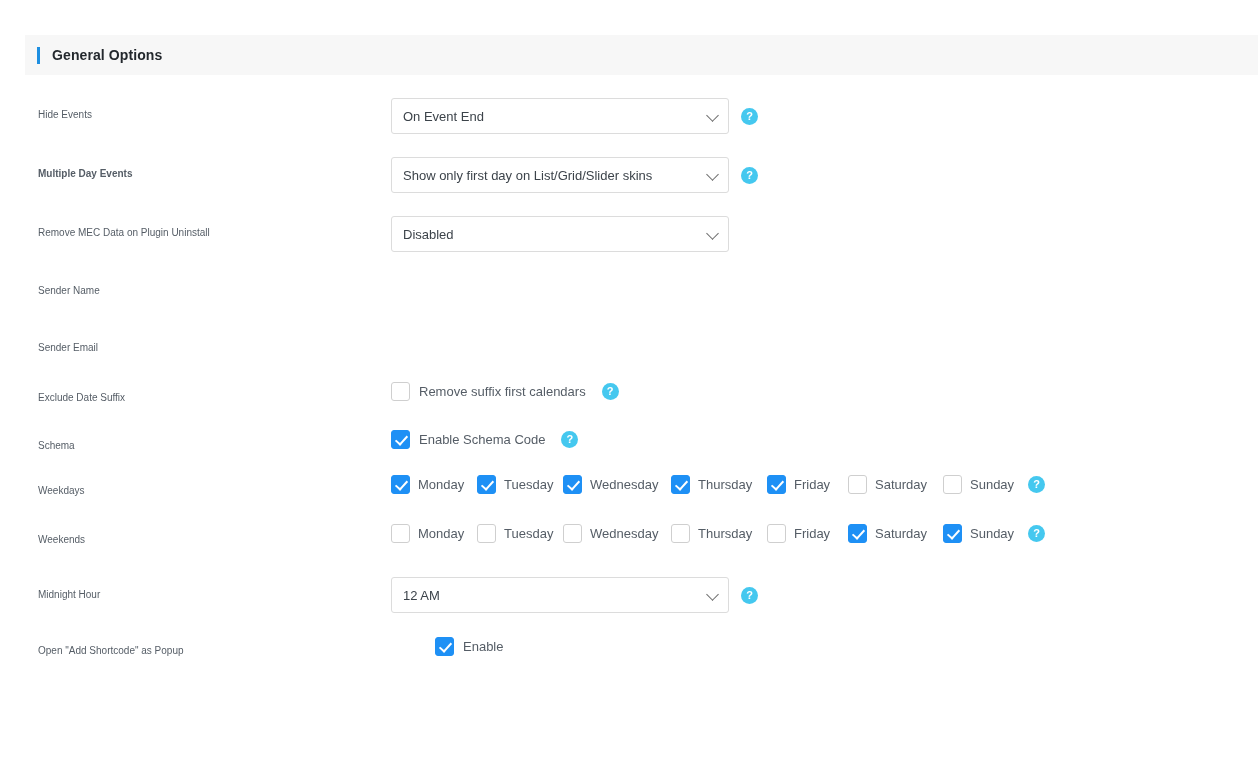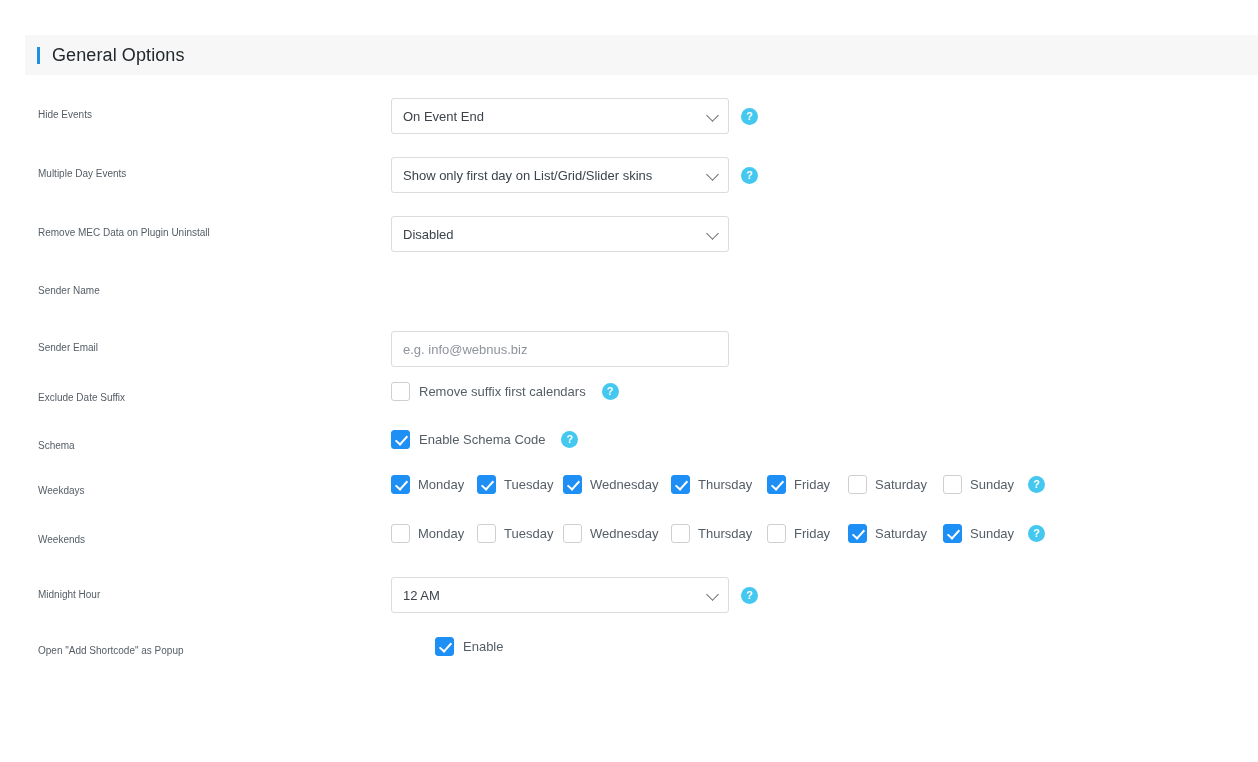--- a/index.html
+++ b/index.html
@@ -33,22 +33,22 @@
   }
   .section-accent {
     width: 3px;
     height: 17px;
     background: #1e8fe1;
     margin-left: 12px;
     flex: 0 0 auto;
   }
   .section-title {
     margin-left: 12px;
-    font-size: 18px;
-    font-weight: normal;
+    font-size: 14px;
+    font-weight: bold;
     color: #23282d;
     letter-spacing: .1px;
   }
 
   
   .form-area {
     position: absolute;
     left: 0;
     top: 75px;
     width: 1258px;
@@ -193,21 +193,21 @@
       <div class="row-control" style="top:23px;">
         <div class="select">
           <span>On Event End</span>
           <span class="chev"></span>
         </div>
         <div class="help">?</div>
       </div>
     </div>
 
     <div class="row" style="height:59px;">
-      <div class="row-label" style="top:32px;">Multiple Day Events</div>
+      <div class="row-label" style="top:32px;font-weight:bold;">Multiple Day Events</div>
       <div class="row-control" style="top:23px;">
         <div class="select">
           <span>Show only first day on List/Grid/Slider skins</span>
           <span class="chev"></span>
         </div>
         <div class="help">?</div>
       </div>
     </div>
 
     <div class="row" style="height:58px;">
@@ -219,23 +219,20 @@
         </div>
       </div>
     </div>
 
     <div class="row" style="height:57px;">
       <div class="row-label" style="top:32px;">Sender Name</div>
     </div>
 
     <div class="row" style="height:58px;">
       <div class="row-label" style="top:32px;">Sender Email</div>
-      <div class="row-control" style="top:23px;">
-        <input class="text-input" type="text" placeholder="e.g. info@webnus.biz" style="">
-      </div>
     </div>
 
     <div class="row" style="height:48px;">
       <div class="row-label" style="top:24px;text-align:right;">Exclude Date Suffix</div>
       <div class="row-control" style="top:16px;">
         <div class="cb-item">
           <span class="cb-box"></span>
           <span class="cb-label">Remove suffix first calendars</span>
         </div>
         <div class="help" style="margin-left:6px;">?</div>

